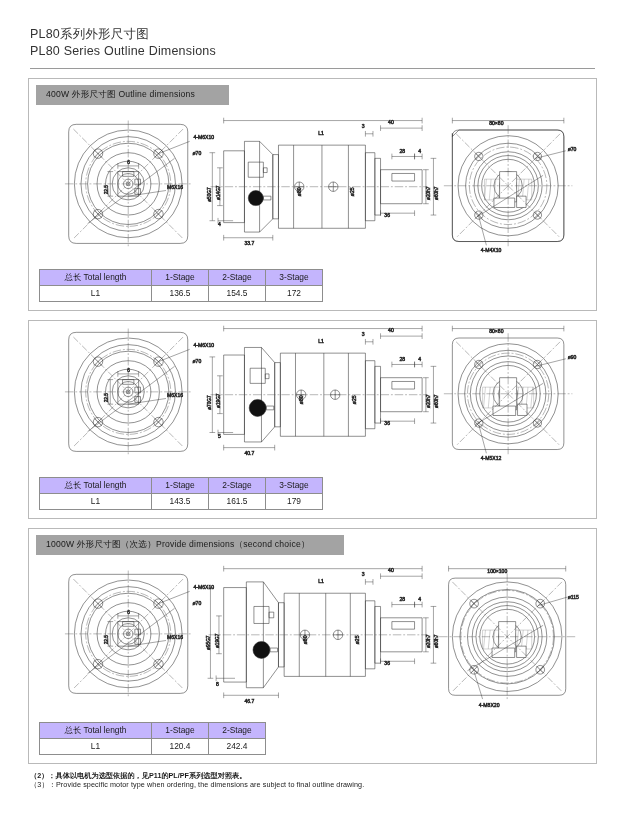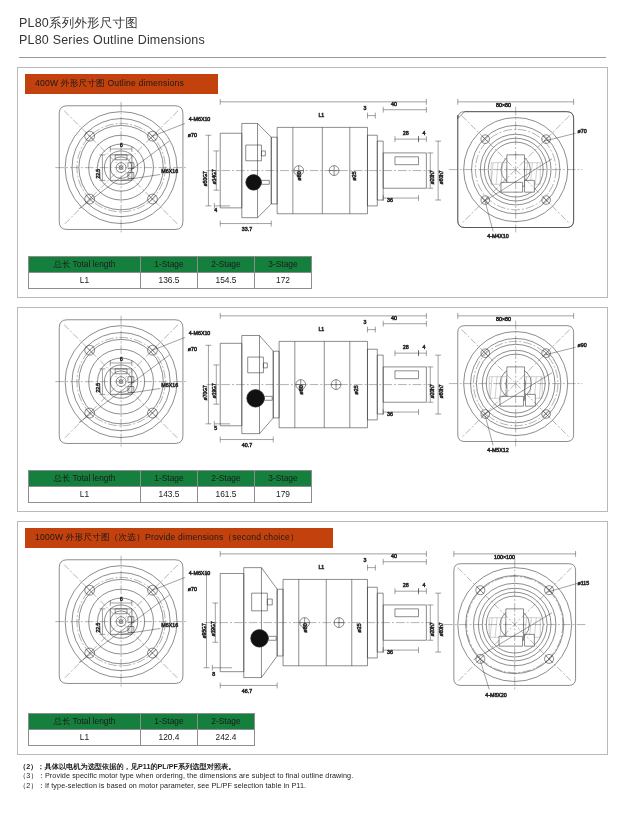--- a/index.html
+++ b/index.html
@@ -5,44 +5,44 @@
   * { box-sizing: border-box; }
   html, body { margin:0; padding:0; }
   body {
     width:625px; height:832px;
     background:#ffffff;
     font-family:"Liberation Sans", sans-serif;
     color:#231f20;
     position:relative;
     overflow:hidden;
   }
-  .page { position:relative; width:625px; height:832px; padding:5px; }
+  .page { position:relative; width:625px; height:832px; padding:16px; }
 
   
   .hdr { padding:10px 14px 0 14px; }
   .hdr .t-cn { font-size:12.5px; letter-spacing:.2px; color:#333; line-height:16px; }
   .hdr .t-en { font-size:12.5px; letter-spacing:.2px; color:#333; line-height:17px; margin-top:1px; }
   .hdr-rule { margin:8px 14px 0 14px; height:1px; background:#9a9a9a; }
 
   
   .section { position:relative; margin:9px 12px 0 12px; border:1px solid #b9b9b9; background:#fff; }
-  .sec-hd { display:inline-block; background:#c2410c; font-size:8.6px; color:#1a1a1a;
-            padding:4px 34px 4px 10px; margin:6px 0 0 7px; letter-spacing:.2px; }
+  .sec-hd { display:inline-block; background:#a3a3a3; font-size:8.6px; color:#1a1a1a;
+            padding:4px 34px 4px 10px; margin:6px 0 8px 7px; letter-spacing:.2px; }
   .sec-body { position:relative; }
   .draw-wrap { position:relative; width:100%; }
   svg.draw { display:block; width:100%; }
 
   
   .tbl-wrap { padding:0 0 8px 10px; }
   table.dim { border-collapse:collapse; font-size:8.4px; color:#1a1a1a; }
   table.dim th, table.dim td {
     border:1px solid #8d8d8d; text-align:center; white-space:nowrap;
     height:16px; line-height:15px; padding:0 4px;
   }
-  table.dim th { background:#15803d; font-weight:normal; }
+  table.dim th { background:#c4b5fd; font-weight:normal; }
   table.dim td { background:#ffffff; }
   table.dim .c0 { width:112px; }
   table.dim .c1, table.dim .c2, table.dim .c3 { width:57px; }
 
   
   .notes { margin:7px 0 0 14px; font-size:7.2px; color:#1a1a1a; line-height:9.6px; letter-spacing:.1px; }
   .notes div { white-space:nowrap; }
   .notes .cn { font-weight:bold; letter-spacing:0; }
 
   
@@ -594,16 +594,15 @@
           <td>242.4</td>
         </tr>
       </tbody>
         </table>
     </div>
   </div>
 
   <div class="notes">
     <div class="cn">（2）：具体以电机为选型依据的，见P11的PL/PF系列选型对照表。</div>
     <div>（3）：Provide specific motor type when ordering, the dimensions are subject to final outline drawing.</div>
-    <div>（2）：If type-selection is based on motor parameter, see PL/PF selection table in P11.</div>
   </div>
 
 </div>
 
 </body></html>

